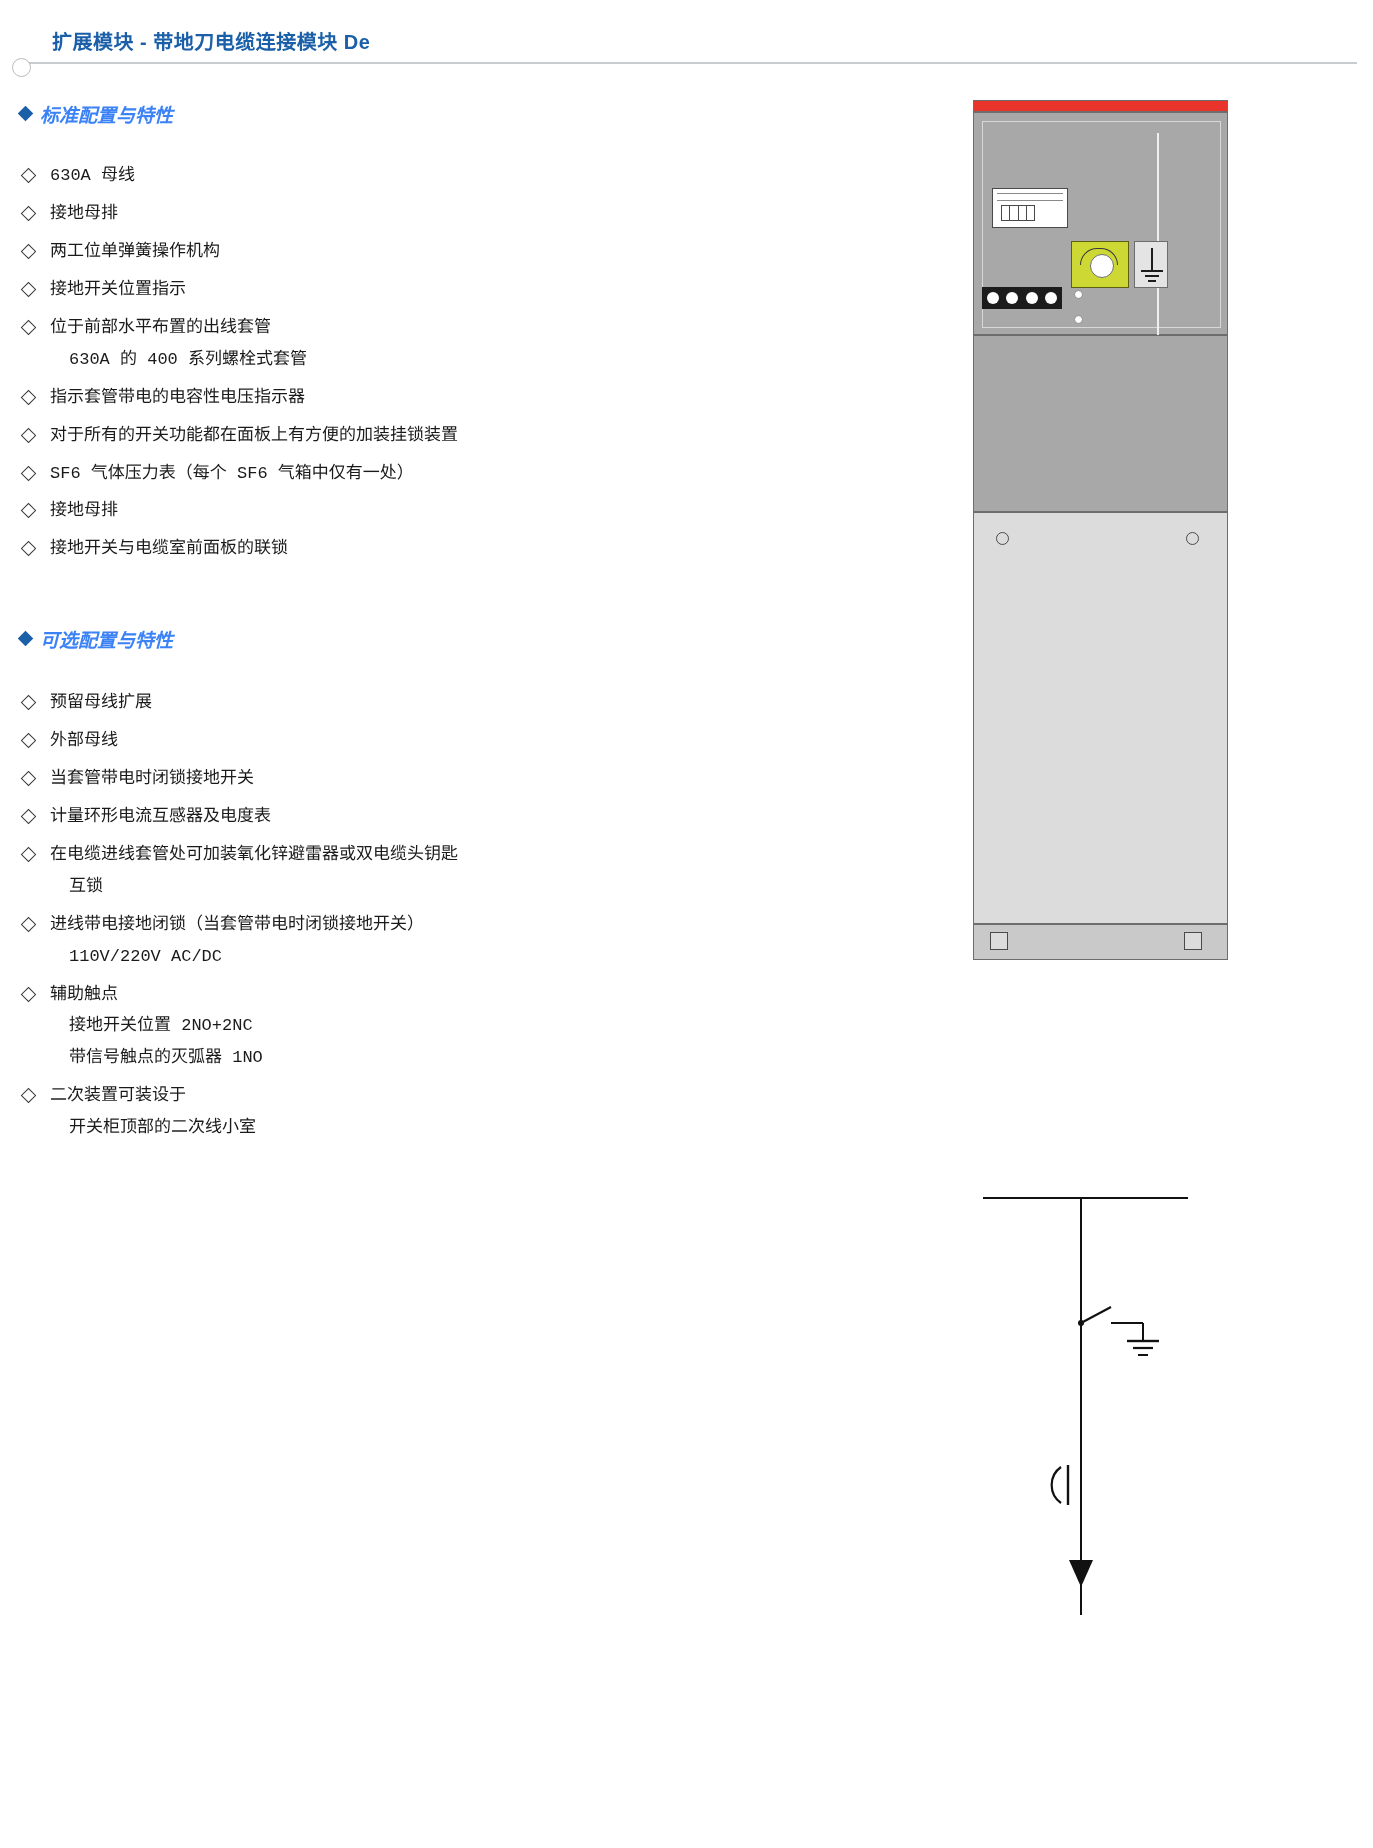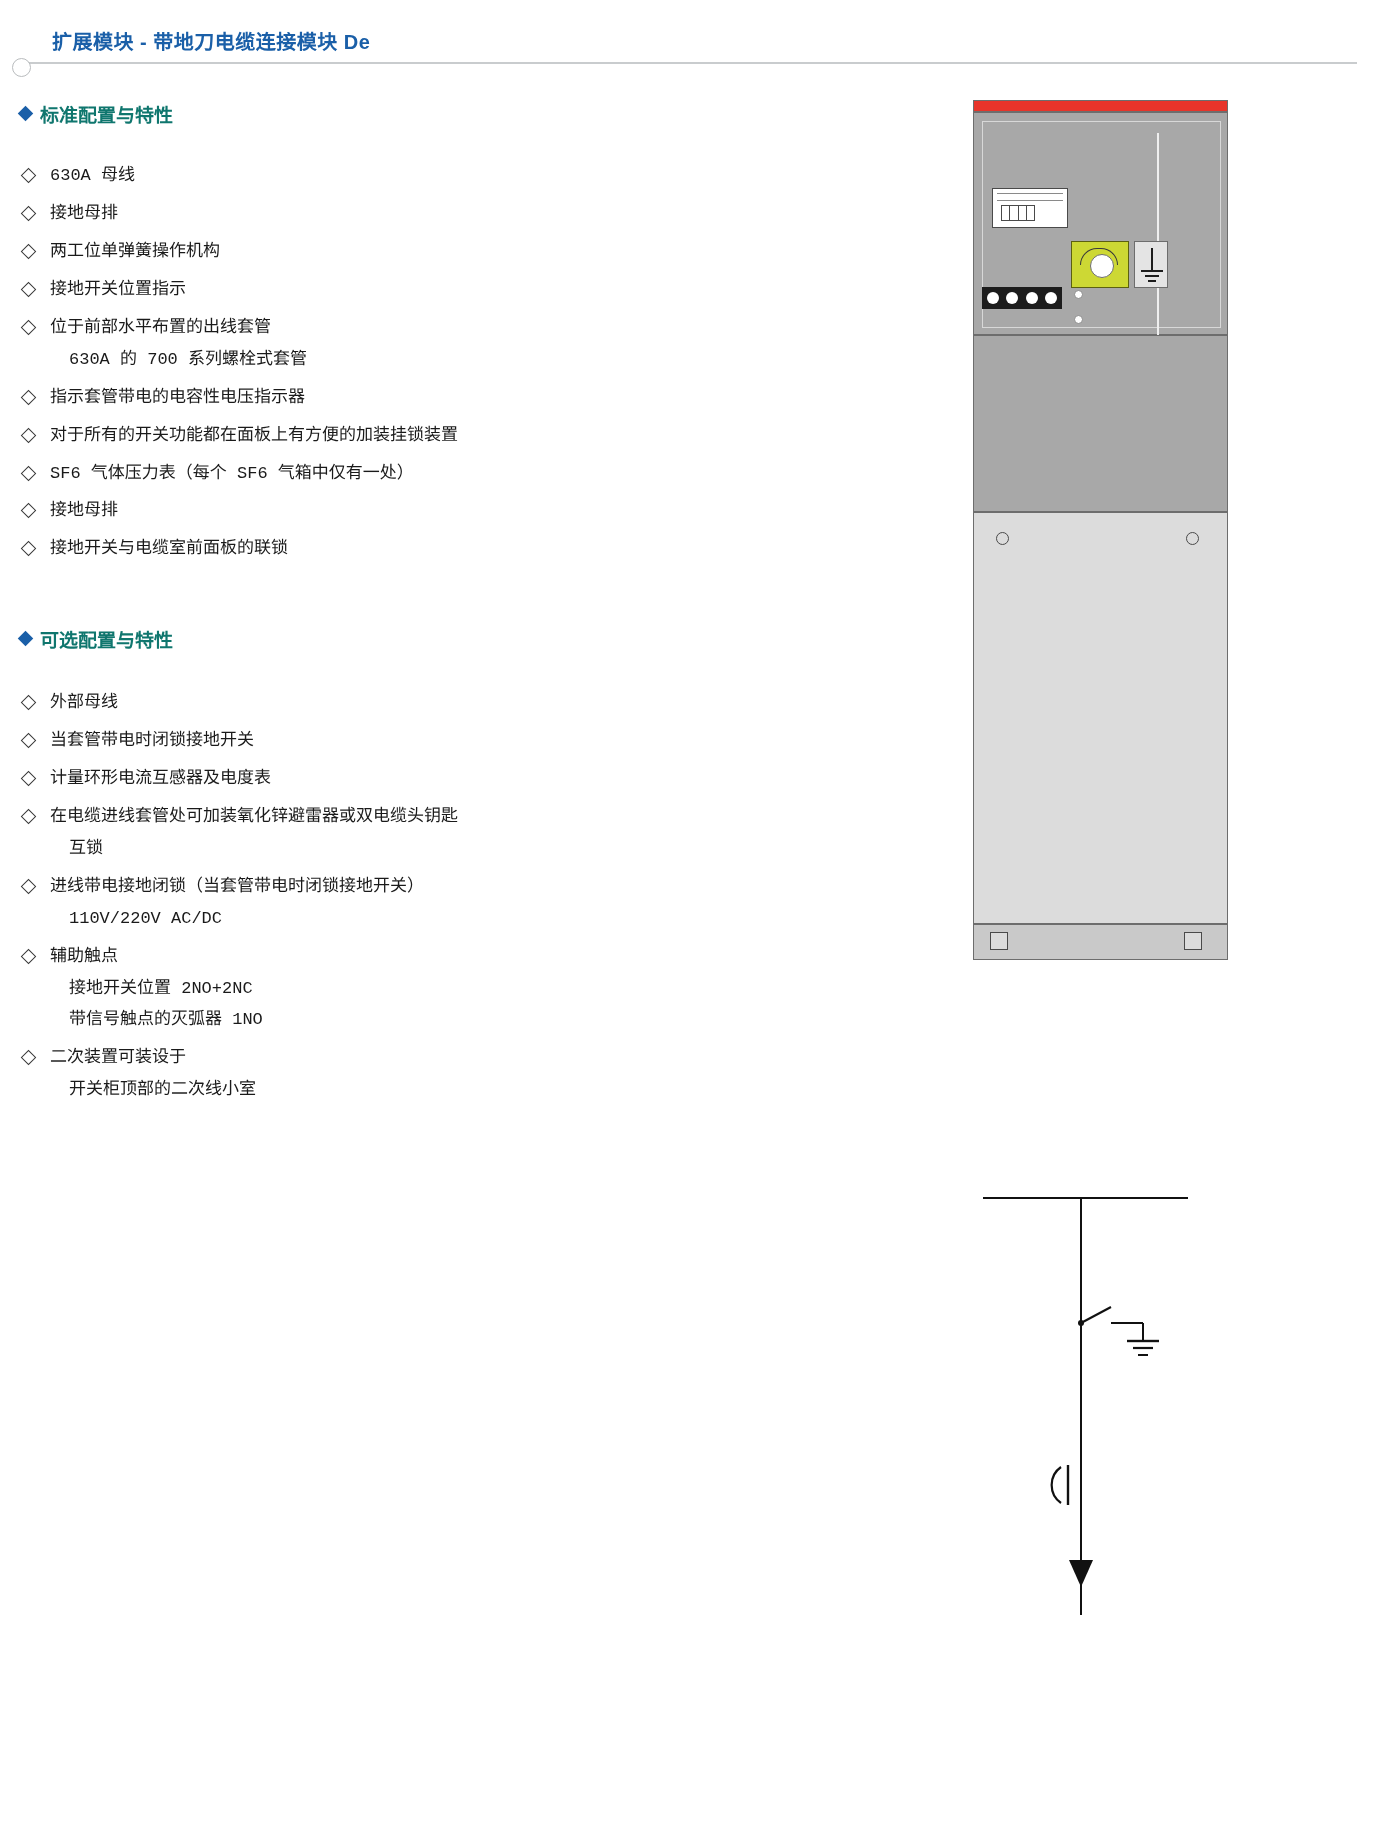--- a/index.html
+++ b/index.html
@@ -55,24 +55,25 @@
 
   
   .section {
     position: absolute;
     left: 20px;
     width: 760px;
   }
   .section-title {
     font-size: 19px;
     font-weight: bold;
-    color: #0f766e;
+    color: #3b82f6;
     display: flex;
     align-items: center;
     gap: 9px;
+    font-style: italic;
   }
   .diamond-filled {
     display: inline-block;
     width: 11px;
     height: 11px;
     background: #1a5fa8;
     transform: rotate(45deg);
     flex: 0 0 auto;
   }
   .feature-list {
@@ -320,21 +321,21 @@
       <span class="bullet"></span>
       <span>两工位单弹簧操作机构</span>
     </li>
     <li class="feature-item">
       <span class="bullet"></span>
       <span>接地开关位置指示</span>
     </li>
     <li class="feature-item">
       <span class="bullet"></span>
       <span>位于前部水平布置的出线套管</span>
-      <span class="sub-line">630A 的 700 系列螺栓式套管</span>
+      <span class="sub-line">630A 的 400 系列螺栓式套管</span>
     </li>
     <li class="feature-item">
       <span class="bullet"></span>
       <span>指示套管带电的电容性电压指示器</span>
     </li>
     <li class="feature-item">
       <span class="bullet"></span>
       <span>对于所有的开关功能都在面板上有方便的加装挂锁装置</span>
     </li>
     <li class="feature-item">
@@ -351,20 +352,24 @@
     </li>
   </ul>
 </div>
 
 <div class="section" id="optional-section">
   <div class="section-title">
     <span class="diamond-filled"></span>
     <span>可选配置与特性</span>
   </div>
   <ul class="feature-list" style="margin-top:40px;">
+    <li class="feature-item">
+      <span class="bullet"></span>
+      <span>预留母线扩展</span>
+    </li>
     <li class="feature-item">
       <span class="bullet"></span>
       <span>外部母线</span>
     </li>
     <li class="feature-item">
       <span class="bullet"></span>
       <span>当套管带电时闭锁接地开关</span>
     </li>
     <li class="feature-item">
       <span class="bullet"></span>

